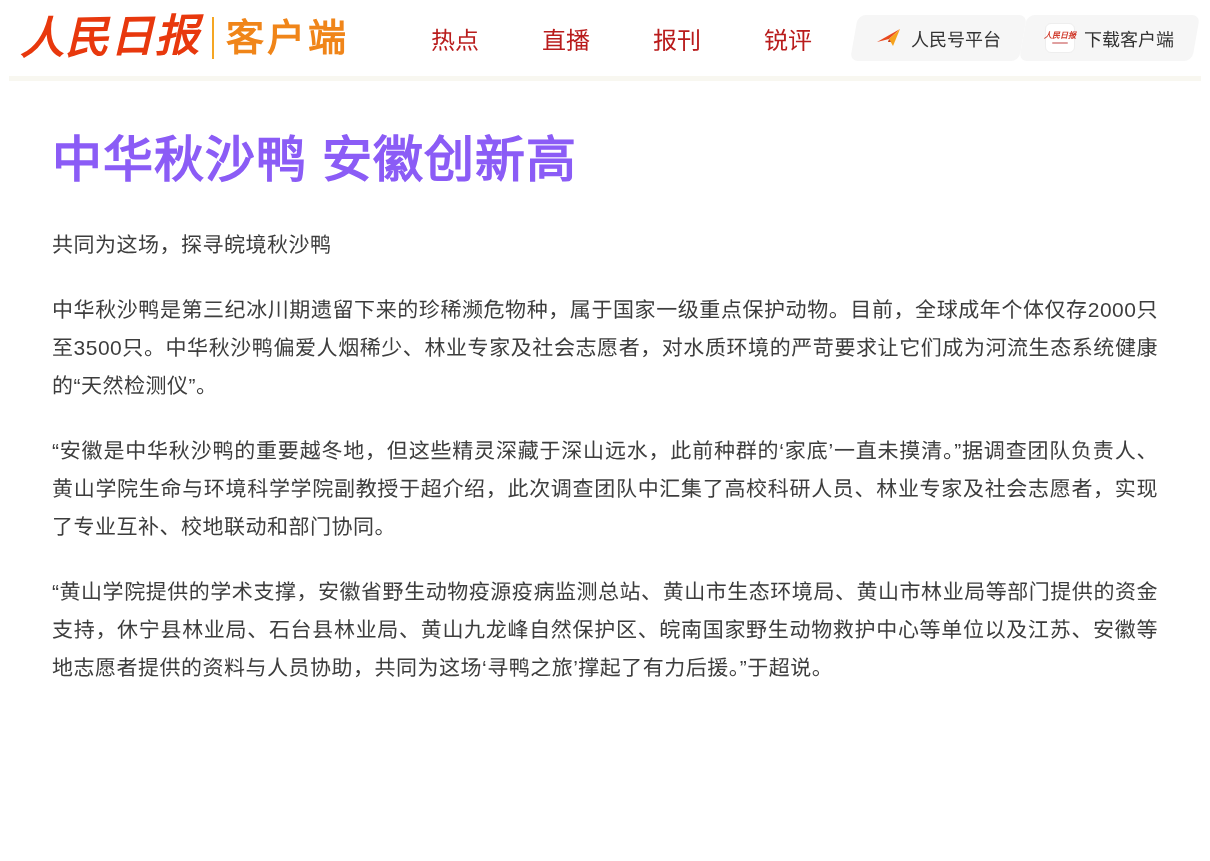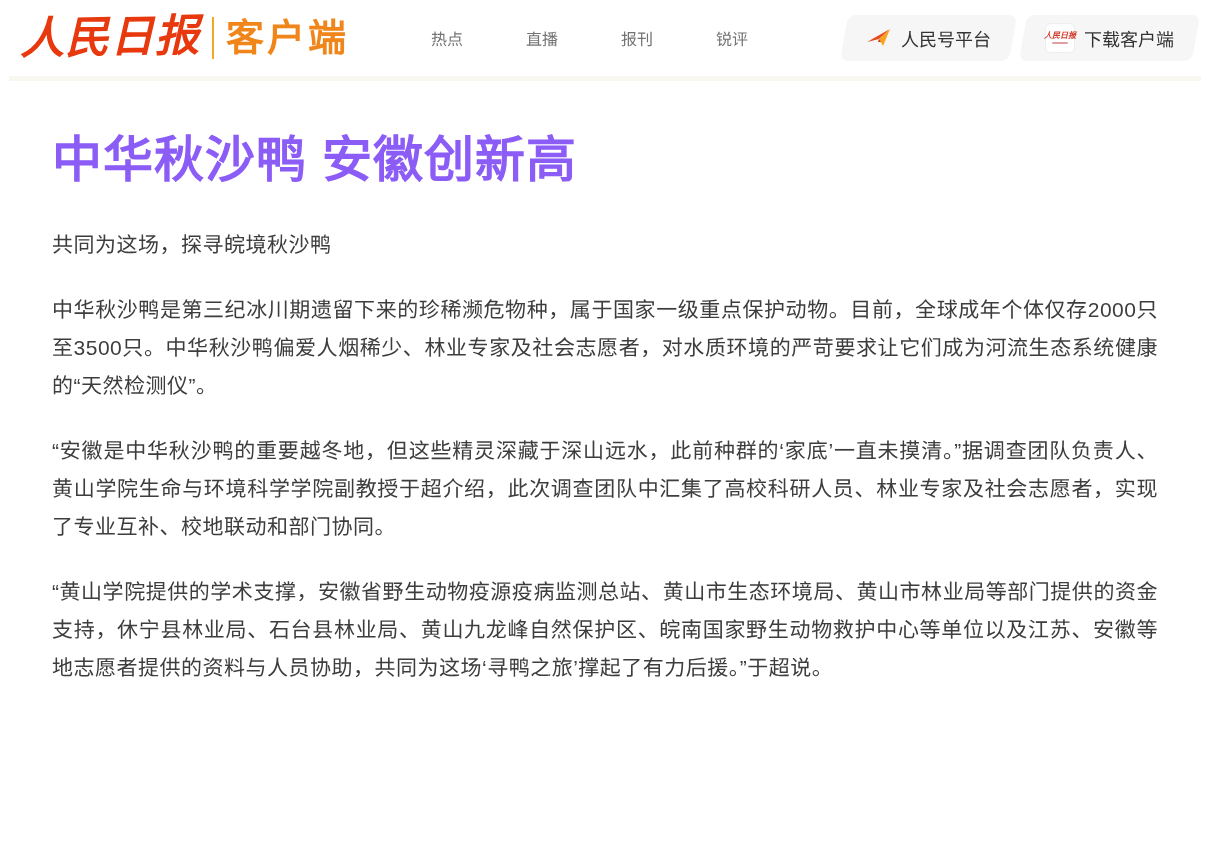--- a/index.html
+++ b/index.html
@@ -52,31 +52,30 @@
   }
 
   .main-nav {
     display: flex;
     align-items: center;
     margin-left: 82px;
     gap: 63px;
     flex: 0 0 auto;
   }
   .main-nav a {
-    font-size: 16px;
-    color: #737373;
+    font-size: 24px;
+    color: #b91c1c;
     text-decoration: none;
     cursor: pointer;
   }
 
   .header-actions {
     margin-left: auto;
     display: flex;
     align-items: flex-end;
-    gap: 10px;
   }
   .action-btn {
     position: relative;
     height: 46px;
     display: flex;
     align-items: center;
     padding: 0 22px;
     cursor: pointer;
     font-size: 18px;
     color: #333;

